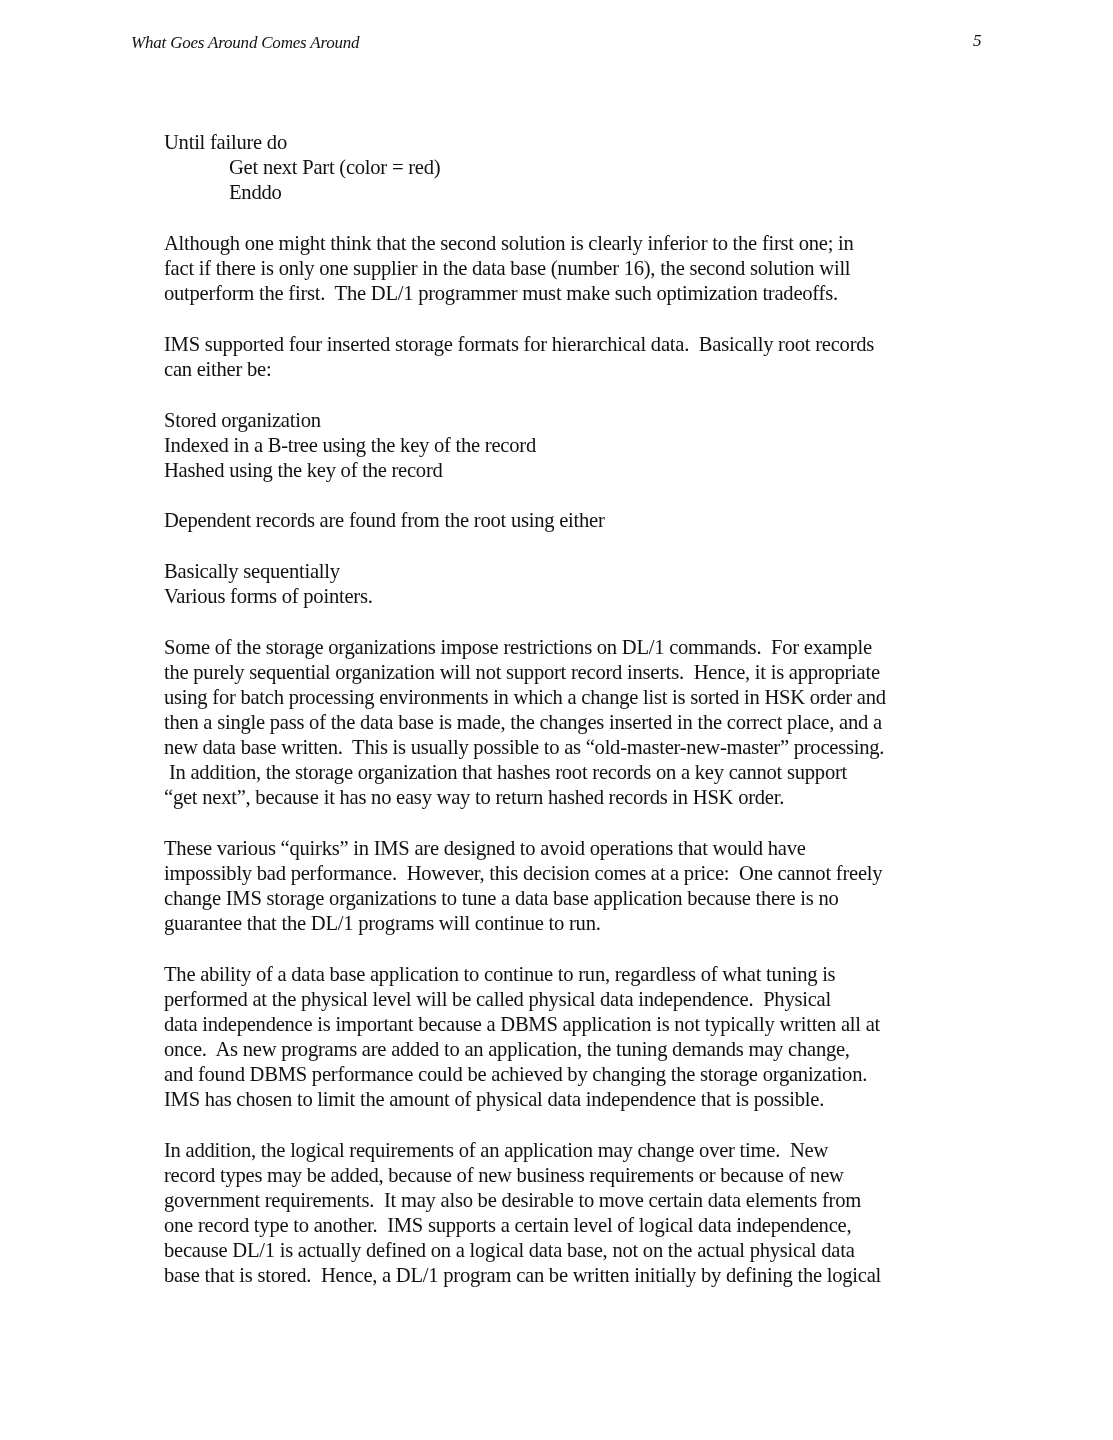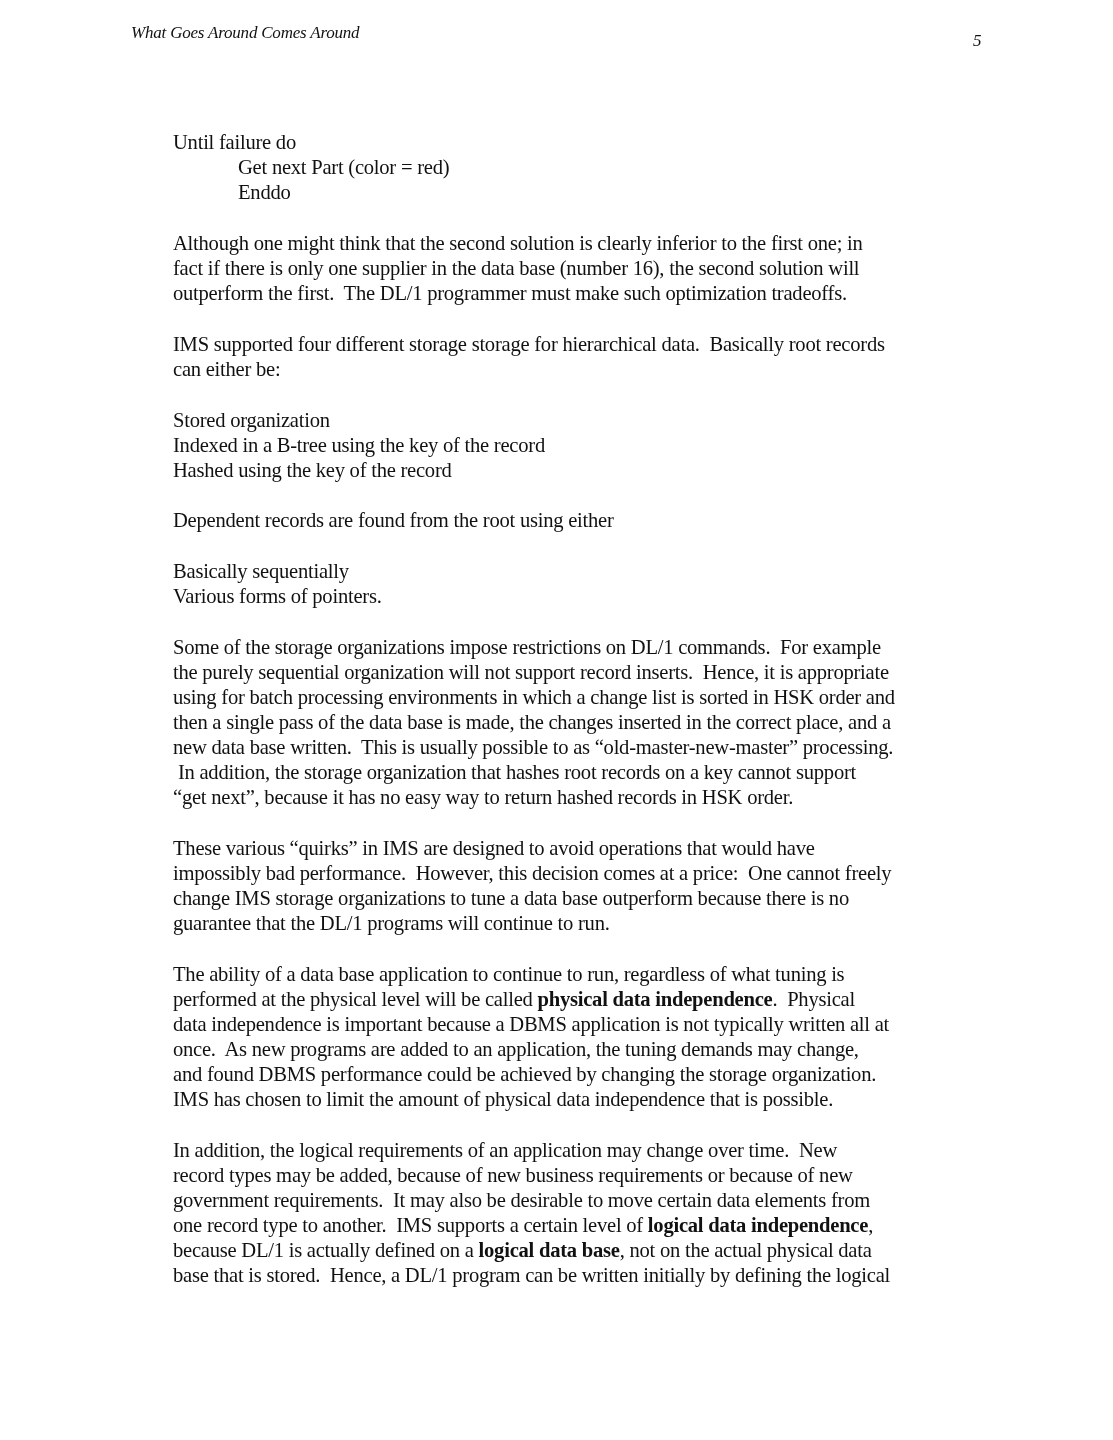--- a/index.html
+++ b/index.html
@@ -10,21 +10,21 @@
     body {
       width: 1113px;
       height: 1440px;
       position: relative;
       overflow: hidden;
       font-family: "Liberation Serif", "DejaVu Serif", serif;
       color: #111111;
     }
     .running-header {
       position: absolute;
-      top: 23px;
+      top: 33px;
       left: 131px;
       font-style: italic;
       font-size: 17px;
       letter-spacing: -0.2px;
       text-align: right;
     }
     .page-number {
       position: absolute;
       top: 31px;
       left: 973px;
@@ -37,24 +37,23 @@
       top: 130px;
       width: 800px;
       font-size: 20.6px;
       letter-spacing: -0.25px;
     }
     .line {
       position: absolute;
       left: 0;
       white-space: pre;
       line-height: 25px;
-      margin-left: 9px;
     }
     .indent { left: 65px; }
-    b { font-weight: bold; }
+    b { font-weight: normal; }
   </style>
 </head>
 <body>
 
 <div class="running-header">What Goes Around Comes Around</div>
 <div class="page-number">5</div>
 
 <div class="body">
 
   <div>
@@ -63,21 +62,21 @@
     <div class="line indent" style="top:50px">Enddo</div>
   </div>
 
   <div>
     <div class="line" style="top:101px">Although one might think that the second solution is clearly inferior to the first one; in</div>
     <div class="line" style="top:126px">fact if there is only one supplier in the data base (number 16), the second solution will</div>
     <div class="line" style="top:151px">outperform the first.  The DL/1 programmer must make such optimization tradeoffs.</div>
   </div>
 
   <div>
-    <div class="line" style="top:202px">IMS supported four different storage storage for hierarchical data.  Basically root records</div>
+    <div class="line" style="top:202px">IMS supported four inserted storage formats for hierarchical data.  Basically root records</div>
     <div class="line" style="top:227px">can either be:</div>
   </div>
 
   <div>
     <div class="line" style="top:278px">Stored organization</div>
     <div class="line" style="top:303px">Indexed in a B-tree using the key of the record</div>
     <div class="line" style="top:328px">Hashed using the key of the record</div>
   </div>
 
   <div class="line" style="top:378px">Dependent records are found from the root using either</div>
@@ -93,21 +92,21 @@
     <div class="line" style="top:555px">using for batch processing environments in which a change list is sorted in HSK order and</div>
     <div class="line" style="top:580px">then a single pass of the data base is made, the changes inserted in the correct place, and a</div>
     <div class="line" style="top:605px">new data base written.  This is usually possible to as “old-master-new-master” processing.</div>
     <div class="line" style="top:630px"> In addition, the storage organization that hashes root records on a key cannot support</div>
     <div class="line" style="top:655px">“get next”, because it has no easy way to return hashed records in HSK order.</div>
   </div>
 
   <div>
     <div class="line" style="top:706px">These various “quirks” in IMS are designed to avoid operations that would have</div>
     <div class="line" style="top:731px">impossibly bad performance.  However, this decision comes at a price:  One cannot freely</div>
-    <div class="line" style="top:756px">change IMS storage organizations to tune a data base outperform because there is no</div>
+    <div class="line" style="top:756px">change IMS storage organizations to tune a data base application because there is no</div>
     <div class="line" style="top:781px">guarantee that the DL/1 programs will continue to run.</div>
   </div>
 
   <div>
     <div class="line" style="top:832px">The ability of a data base application to continue to run, regardless of what tuning is</div>
     <div class="line" style="top:857px"><span>performed at the physical level will be called </span><b>physical data independence</b><span>.  Physical</span></div>
     <div class="line" style="top:882px">data independence is important because a DBMS application is not typically written all at</div>
     <div class="line" style="top:907px">once.  As new programs are added to an application, the tuning demands may change,</div>
     <div class="line" style="top:932px">and found DBMS performance could be achieved by changing the storage organization.</div>
     <div class="line" style="top:957px">IMS has chosen to limit the amount of physical data independence that is possible.</div>

